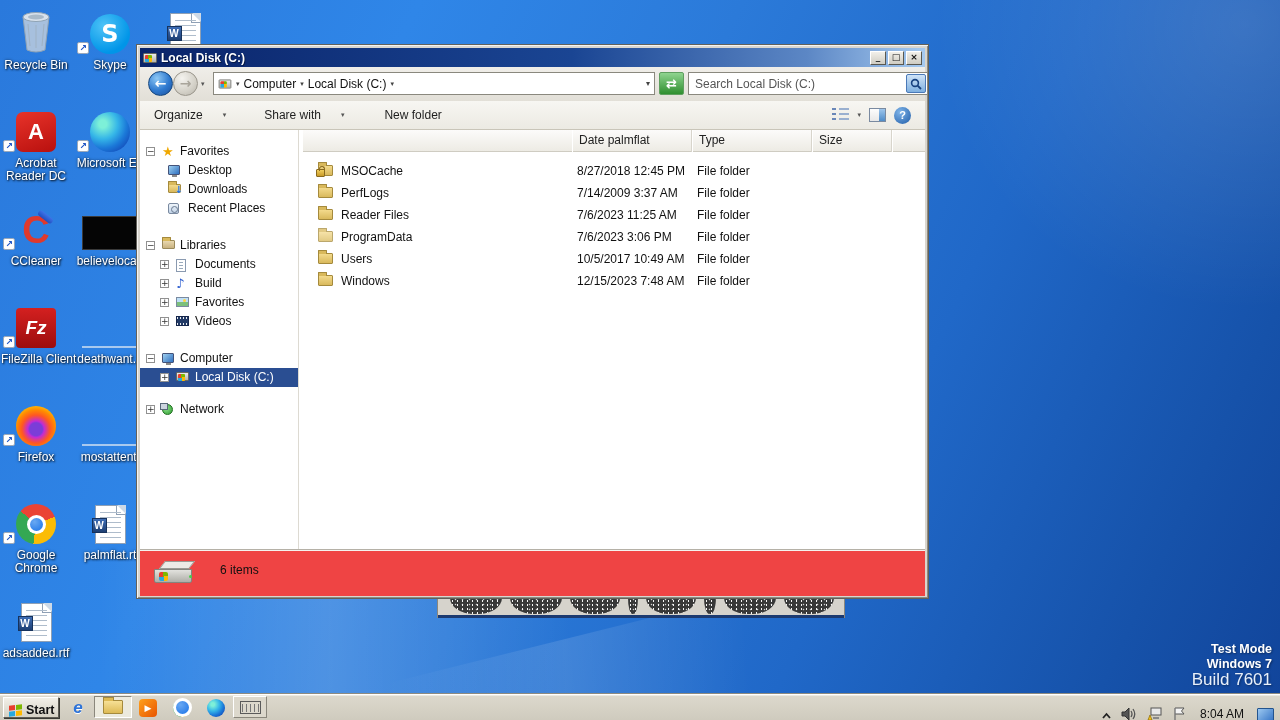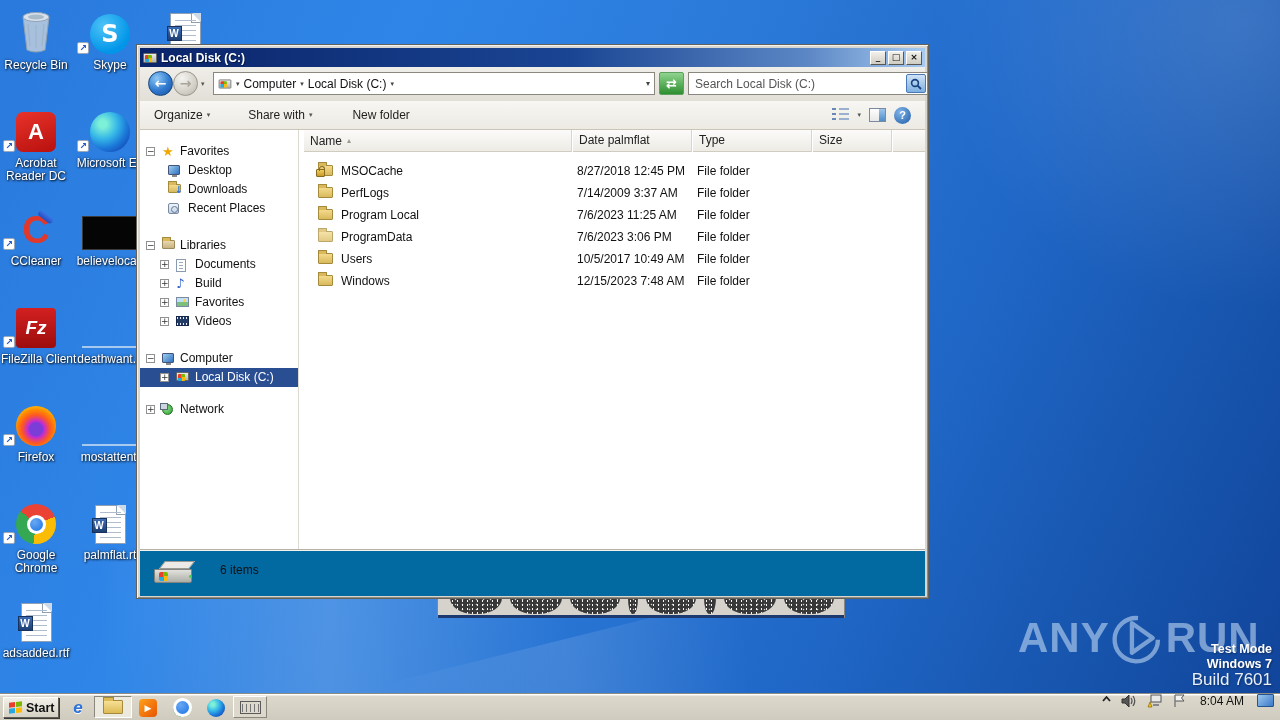--- a/index.html
+++ b/index.html
@@ -70,21 +70,21 @@
   .addr-dd{margin-left:auto;font-size:8px;color:#444}
   .refresh{position:absolute;left:519px;top:5px;width:25px;height:23px;border:1px solid #5f9f5f;border-radius:2px;
     background:linear-gradient(#8fd48f,#2f8f2f);color:#fff;font-weight:bold;font-size:13px;line-height:21px;text-align:center}
   .searchbox{position:absolute;left:548px;top:5px;width:240px;height:23px;background:#fff;border:1px solid #8a887e;
     display:flex;align-items:center;padding:0 1px 0 6px}
   .searchbox .stext{color:#555;flex:1}
   .magbtn{width:20px;height:19px;border:1px solid #4a79b8;border-radius:2px;background:linear-gradient(#cfe3f7,#7fb0e0);display:flex;align-items:center;justify-content:center}
 
   .toolbar{position:absolute;left:3px;top:56px;right:3px;height:29px;background:linear-gradient(#f7f6f2,#eceae3);
     border-bottom:1px solid #c9c5b9;display:flex;align-items:center}
-  .tbtn{display:flex;align-items:center;gap:4px;color:#1e1e1e;padding:0 6px}
+  .tbtn{display:flex;align-items:center;gap:20px;color:#1e1e1e;padding:0 6px}
   .tbtn .dd{font-size:7px;color:#555}
   .tb-org{margin-left:8px}.tb-share{margin-left:26px}.tb-new{margin-left:28px}
   .tb-right{margin-left:auto;display:flex;align-items:center;gap:8px;padding-right:14px}
   .viewsic{width:17px;height:14px;background:
     repeating-linear-gradient(#6a87b8 0 2px,transparent 2px 5px) left/4px 14px no-repeat,
     repeating-linear-gradient(#9ab0d0 0 2px,transparent 2px 5px) right/10px 14px no-repeat}
   .paneic{width:17px;height:14px;border:1px solid #7a8aa0;background:linear-gradient(#fdfdfd,#e8e8e8);position:relative}
   .paneic::after{content:"";position:absolute;right:0;top:0;bottom:0;width:6px;background:linear-gradient(#9ec6ec,#4f8cc8)}
   .helpic{width:17px;height:17px;border-radius:50%;background:radial-gradient(circle at 35% 30%,#7fb4e8,#1f5ca8);
     color:#fff;font-weight:bold;font-size:11px;line-height:17px;text-align:center}
@@ -134,21 +134,21 @@
   .rows{position:absolute;left:4px;right:0;top:30px}
   .frow{position:relative;height:22px;line-height:22px}
   .fic{position:absolute;left:15px;top:5px}
   .lock{position:absolute;left:-3px;bottom:-2px;width:9px;height:8px;background:linear-gradient(#f2cf5e,#c89a28);
     border:1px solid #8a6a1e;border-radius:1px}
   .lock::before{content:"";position:absolute;left:1.5px;top:-4px;width:4px;height:4px;border:1.5px solid #8a6a1e;border-bottom:none;border-radius:3px 3px 0 0}
   .fname{position:absolute;left:38px}
   .fdate{position:absolute;left:274px}
   .ftype{position:absolute;left:394px}
 
-  .statusbar{position:absolute;left:3px;top:504px;right:3px;height:47px;background:#0369a1;border-top:1px solid #b5b1a7;box-shadow:inset 0 1px 0 #f4f3ef}
+  .statusbar{position:absolute;left:3px;top:504px;right:3px;height:47px;background:#ef4444;border-top:1px solid #b5b1a7;box-shadow:inset 0 1px 0 #f4f3ef}
   .bigdrive{position:absolute;left:12px;top:8px;width:46px;height:32px}
   .bd-top{position:absolute;left:10px;top:3px;width:30px;height:8px;background:#eceae6;border:1px solid #9a9a94;transform:skewX(-38deg)}
   .bd-front{position:absolute;left:2px;top:11px;width:38px;height:14px;background:linear-gradient(#e2e2de,#aeaea8);border:1px solid #84847e;border-radius:0 0 2px 2px}
   .bd-flag{position:absolute;left:7px;top:14px;width:9px;height:9px;border-radius:2px;
     background:conic-gradient(#7db700 0 25%,#ffb900 25% 50%,#28a8e0 50% 75%,#e93e2e 75% 100%)}
   .bd-led{position:absolute;right:6px;top:17px;width:3px;height:3px;border-radius:50%;background:#4ad04a}
   .statustext{position:absolute;left:80px;top:13px;color:#111}
 
   
   #strip{position:absolute;left:437px;top:560px;width:408px;height:58px;z-index:2;background:#d6d3cc;
@@ -164,38 +164,38 @@
   #wm{position:absolute;left:1018px;top:606px;width:258px;height:88px;z-index:2;color:rgba(205,228,250,.55)}
   .brand{position:absolute;left:0;top:6px;display:flex;align-items:center}
   .brand .bt{font-size:42px;font-weight:bold;letter-spacing:1px;line-height:44px}
   .wm-info{position:absolute;right:4px;top:36px;text-align:right;color:#fff}
   .wm-info .l1,.wm-info .l2{font-weight:bold;font-size:12.5px;line-height:15px;text-shadow:1px 1px 2px rgba(0,0,0,.4)}
   .wm-info .l3{font-size:17px;line-height:15px;color:#e8f0fa;text-shadow:1px 1px 2px rgba(0,0,0,.35)}
 
   
   #taskbar{position:absolute;left:0;top:693px;width:1280px;height:27px;z-index:10;
     background:linear-gradient(#eceae2 0 2px,#dcd8cc 2px,#cfcbbe);border-top:1px solid #8e8b80;box-shadow:inset 0 1px 0 #fff}
-  .startbtn{position:absolute;left:3px;top:3px;width:56px;height:21px;display:flex;align-items:center;gap:4px;
-    background:linear-gradient(#f2f0e8,#d5d1c4);border:1px solid;border-color:#fff #5e5c54 #5e5c54 #fff;padding:8px 5px;box-shadow:1px 1px 0 #3a3a34}
+  .startbtn{position:absolute;left:3px;top:3px;width:56px;height:21px;display:flex;align-items:flex-end;gap:4px;
+    background:linear-gradient(#f2f0e8,#d5d1c4);border:1px solid;border-color:#fff #5e5c54 #5e5c54 #fff;padding:0 5px;box-shadow:1px 1px 0 #3a3a34}
   .sflag{width:13px;height:12px;transform:skewY(-6deg);display:grid;grid-template-columns:6px 6px;grid-template-rows:5px 5px;gap:1px}
   .sflag i{display:block}
   .startbtn .stxt{font-weight:bold;font-size:12.5px}
   .tkicon{position:absolute;top:4px;width:20px;height:19px;display:flex;align-items:center;justify-content:center}
   .iebtn{font-weight:bold;font-style:italic;font-size:17px;color:#2e73d8;text-shadow:0 1px 0 #fff}
   .tkbox{position:absolute;top:2px;height:22px;display:flex;align-items:center;justify-content:center}
   .tkbox.pressed{background:#eceade;border:1px solid;border-color:#8a877c #fff #fff #8a877c}
   .tkbox.raised{background:#dcd8cc;border:1px solid;border-color:#fff #8a877c #8a877c #fff}
   .tfolder{width:20px;height:14px;background:linear-gradient(#f6e096,#ddba55);border:1px solid #a58a3c;border-radius:1px;position:relative}
   .tfolder::before{content:"";position:absolute;top:-4px;left:-1px;width:9px;height:3px;background:#ddba55;border:1px solid #a58a3c;border-bottom:none}
   .wmp{width:18px;height:18px;border-radius:4px;background:linear-gradient(135deg,#ffa11c,#e85400);
     color:#fff;font-size:9px;display:flex;align-items:center;justify-content:center}
   .appico.tk{width:18px;height:18px;font-size:11px}
   .kbd{width:21px;height:13px;background:linear-gradient(#e8e8e8,#b8b8b8);border:1px solid #5a5a5a;
     background-image:repeating-linear-gradient(90deg,#777 0 1px,transparent 1px 4px);background-size:100% 8px;background-position:1px 2px;background-repeat:repeat-x}
-  .tray{position:absolute;right:2px;top:0;height:27px;display:flex;align-items:flex-start;gap:9px;padding:0 4px}
+  .tray{position:absolute;right:2px;top:0;height:27px;display:flex;align-items:flex-end;gap:9px;padding:0 4px}
   .trayic{display:flex;align-items:center;justify-content:center}
   .clock{font-size:12px;color:#111;padding:0 4px}
   .sdesk{width:17px;height:13px;border:1px solid #23548e;border-radius:1px;background:linear-gradient(135deg,#9cc8f0,#3a78c8)}
 </style>
 </head>
 <body>
 
 <div id="screen">
   <div class="streak s1"></div>
   <div class="streak s2"></div>
@@ -336,28 +336,20 @@
       <span class="blob" style="width:50px"></span>
       <span class="blob" style="width:10px"></span>
       <span class="blob" style="width:50px"></span>
       <span class="blob" style="width:12px"></span>
       <span class="blob" style="width:52px"></span>
       <span class="blob" style="width:50px"></span>
     </div>
   </div>
 
   <div id="wm">
-    <div class="brand">
-      <span class="bt">ANY</span>
-      <svg width="56" height="52" viewBox="0 0 60 60">
-        <path d="M30 7 A25 25 0 1 0 53 32" fill="none" stroke="rgba(205,228,250,.55)" stroke-width="5"></path>
-        <path d="M23 13 L47 30 L23 47 Z" fill="none" stroke="rgba(205,228,250,.55)" stroke-width="5" stroke-linejoin="round"></path>
-      </svg>
-      <span class="bt">RUN</span>
-    </div>
     <div class="wm-info">
       <div class="l1">Test Mode</div>
       <div class="l2">Windows 7</div>
       <div class="l3">Build 7601</div>
     </div>
   </div>
 
   <div id="win">
     <div class="titlebar">
       <span class="drive-s"></span>
@@ -476,22 +468,20 @@
         <div class="srow r-root">
           <span class="exp g">+</span>
           <span class="sic globe"></span>
           <span class="slb">Network</span>
         </div>
       </div>
       <div class="sdivider"></div>
 
       <div class="list">
         <div class="lheader">
-          <div class="hcell" style="left:0;width:269px">
-            <span>Name</span><span class="sort g">▴</span></div>
           <div class="hcell" style="left:269px;width:120px"><span>Date palmflat</span></div>
           <div class="hcell" style="left:389px;width:120px"><span>Type</span></div>
           <div class="hcell" style="left:509px;width:80px"><span>Size</span></div>
           <div class="hcell" style="left:589px;width:37px"></div>
         </div>
         <div class="rows">
           <div class="frow">
             <span class="fic folder">
                 <span class="lock"></span>
               </span>
@@ -500,21 +490,21 @@
             <span class="ftype">File folder</span>
           </div>
           <div class="frow">
             <span class="fic folder"></span>
             <span class="fname">PerfLogs</span>
             <span class="fdate">7/14/2009 3:37 AM</span>
             <span class="ftype">File folder</span>
           </div>
           <div class="frow">
             <span class="fic folder"></span>
-            <span class="fname">Program Local</span>
+            <span class="fname">Reader Files</span>
             <span class="fdate">7/6/2023 11:25 AM</span>
             <span class="ftype">File folder</span>
           </div>
           <div class="frow">
             <span class="fic folder" style="opacity:.75"></span>
             <span class="fname">ProgramData</span>
             <span class="fdate">7/6/2023 3:06 PM</span>
             <span class="ftype">File folder</span>
           </div>
           <div class="frow">

